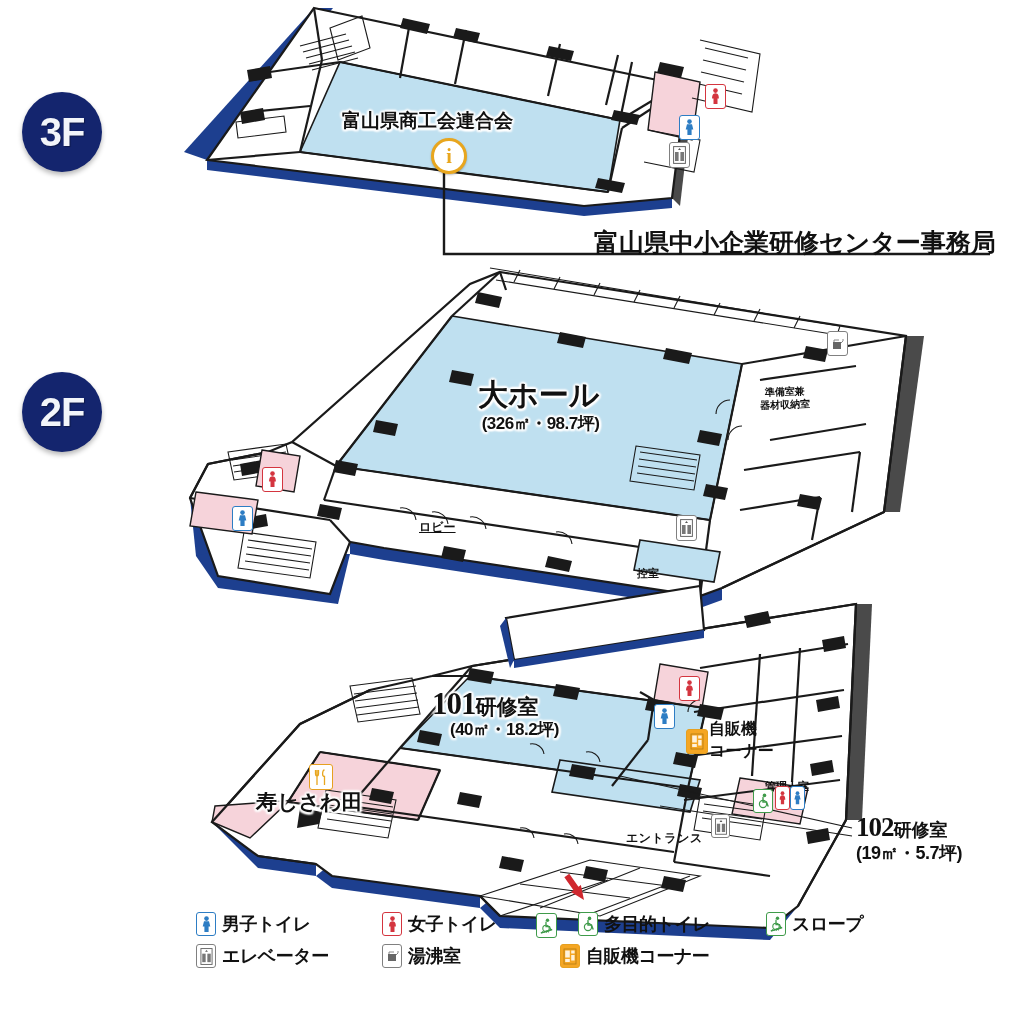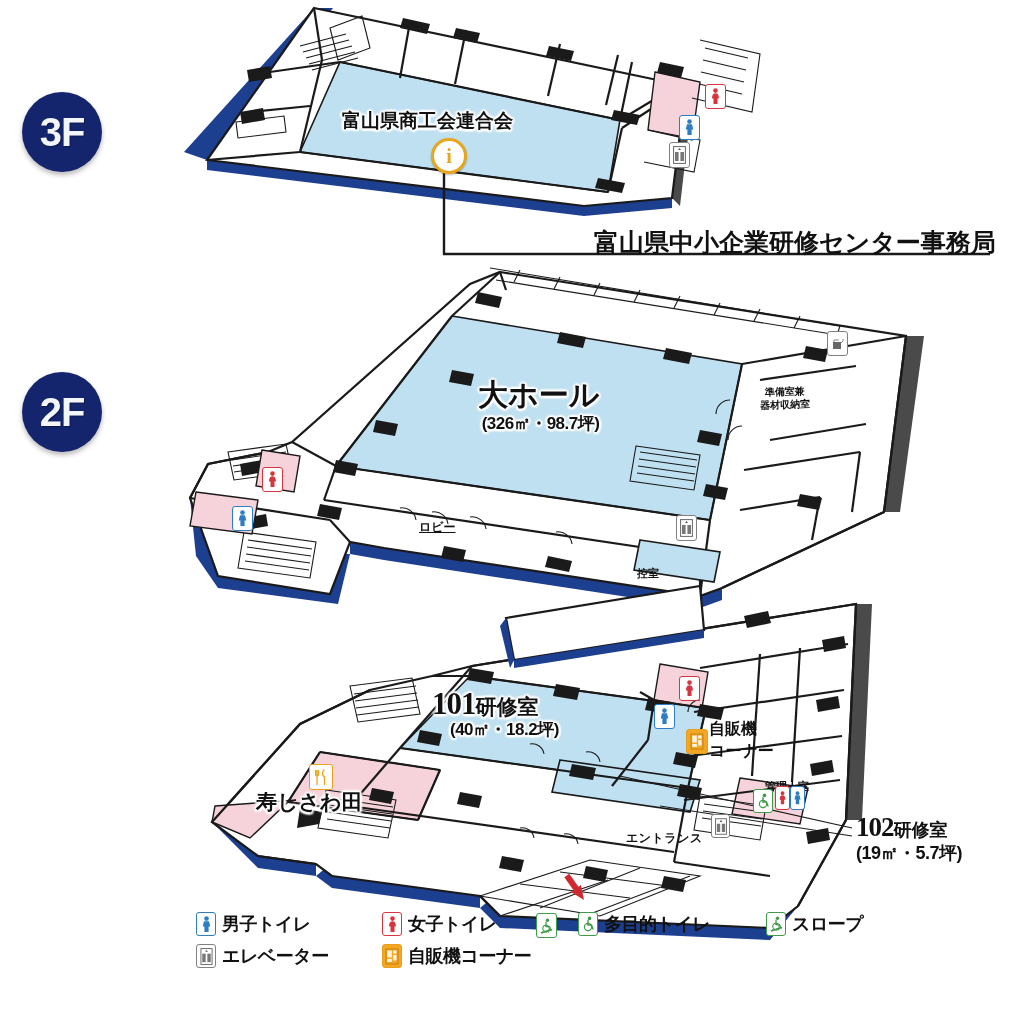--- a/index.html
+++ b/index.html
@@ -613,20 +613,30 @@
         <div class="box elev">
           <svg width="13" height="17" viewBox="0 0 13 18">
               <rect x="0.6" y="0.6" width="11.8" height="16.8" fill="none" stroke="#666" stroke-width="1"></rect>
               <path d="M6.5,2 L5,4 L8,4 Z" fill="#555"></path>
               <rect x="2" y="6" width="3.6" height="9" fill="#777"></rect>
               <rect x="7.4" y="6" width="3.6" height="9" fill="#777"></rect>
             </svg>
         </div>
         <div class="txt">エレベーター</div>
       </div>
+      <div class="legend-item" style="width:178px;">
+        <div class="box kettle">
+          <svg width="13" height="16" viewBox="0 0 13 16">
+              <path d="M2,6 L10,6 L10,13 L2,13 Z" fill="#666"></path>
+              <path d="M10,7 L12,5 L12,3" fill="none" stroke="#888" stroke-width="1"></path>
+              <path d="M3,6 L3,4 L8,4" fill="none" stroke="#888" stroke-width="1"></path>
+            </svg>
+        </div>
+        <div class="txt">湯沸室</div>
+      </div>
       <div class="legend-item">
         <div class="box vend">
           <svg width="14" height="17" viewBox="0 0 14 17">
               <rect x="1" y="1" width="12" height="15" fill="#f5a623" stroke="#b37a10" stroke-width="0.8"></rect>
               <rect x="2.2" y="2.5" width="4.6" height="7" fill="#fff" opacity="0.85"></rect>
               <rect x="8.2" y="2.5" width="3.4" height="3" fill="#fff" opacity="0.85"></rect>
               <rect x="8.2" y="7" width="3.4" height="5.5" fill="#fff" opacity="0.85"></rect>
               <rect x="2.2" y="11" width="4.6" height="3" fill="#fff" opacity="0.85"></rect>
             </svg>
         </div>

